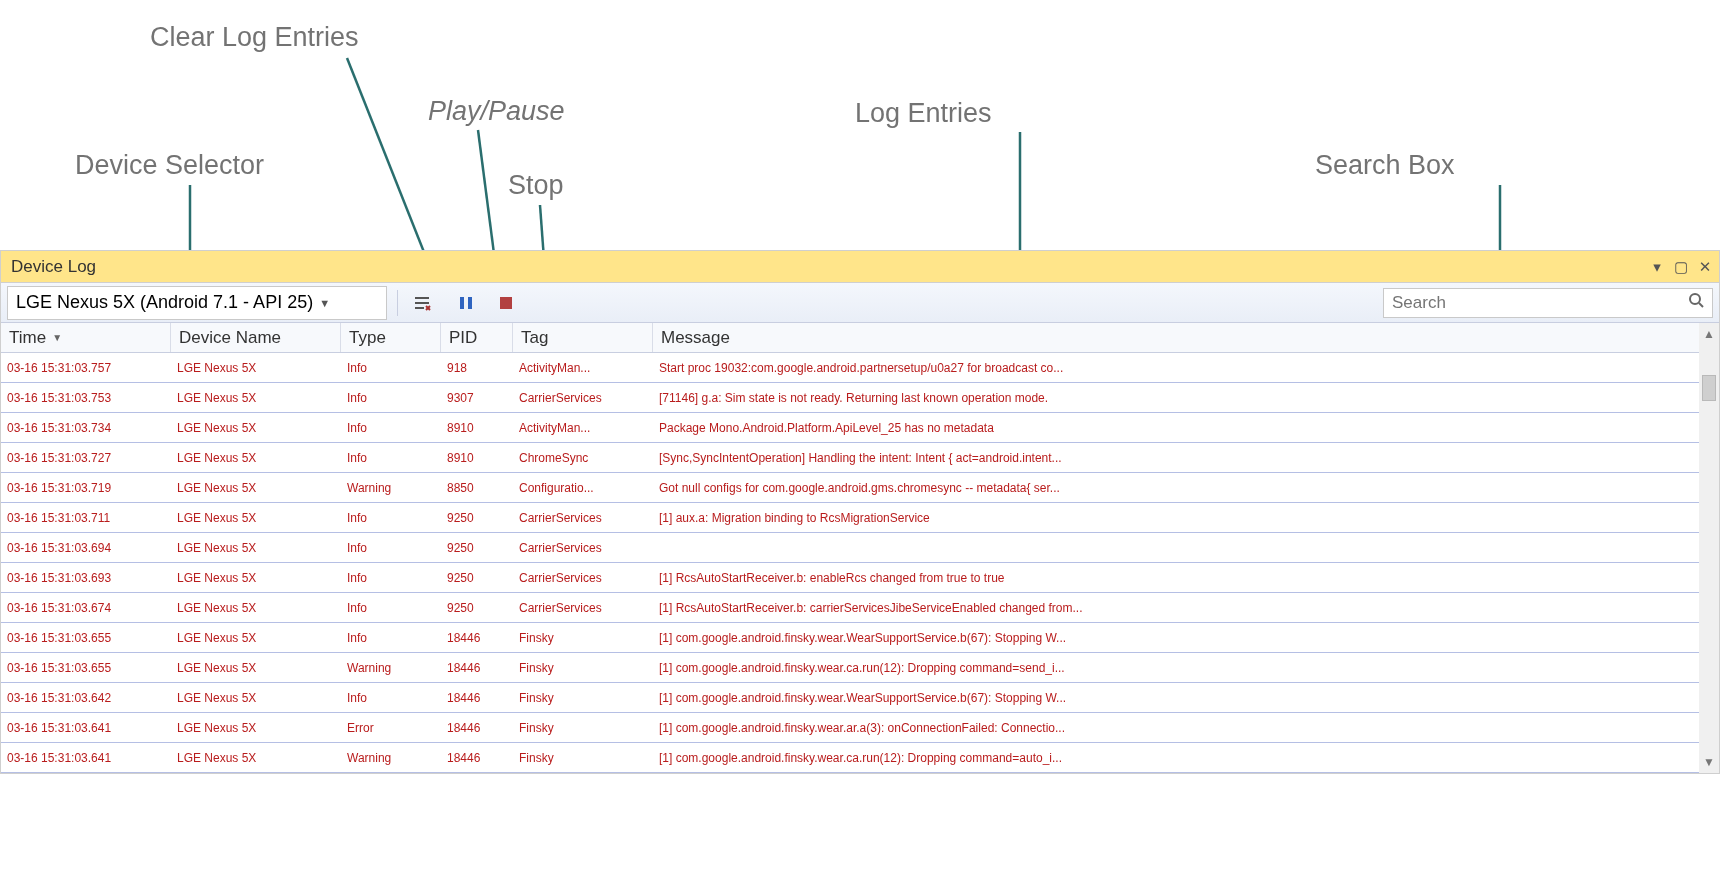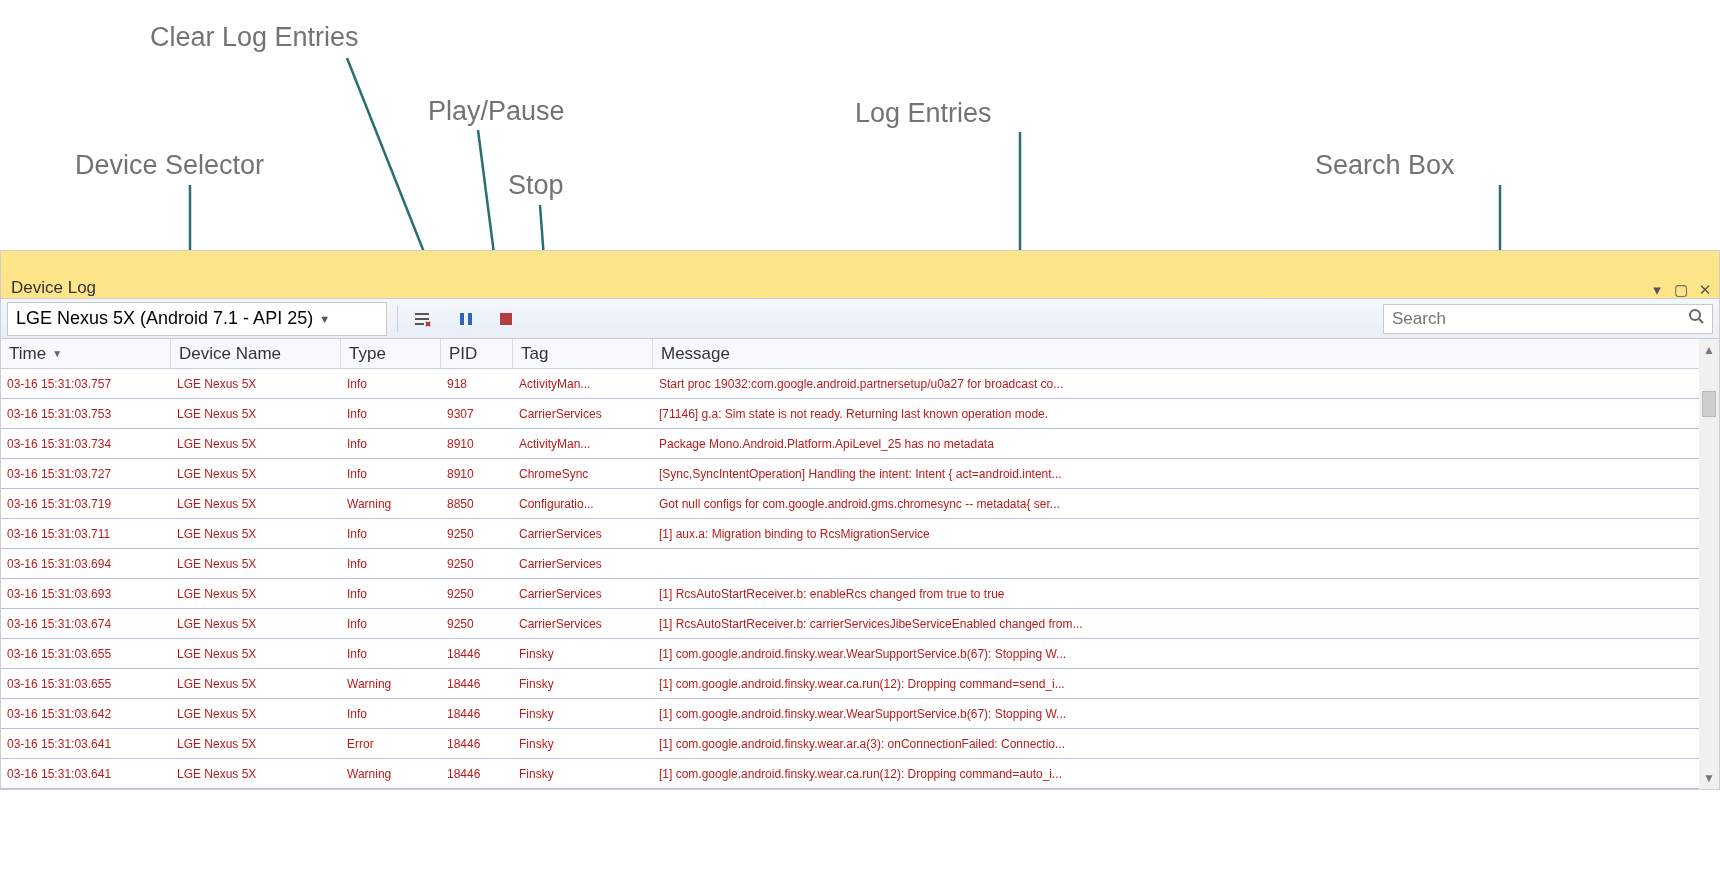--- a/index.html
+++ b/index.html
@@ -7,21 +7,21 @@
 
   
   .annotations { position: relative; width: 1720px; height: 250px; }
   .anno-label { position: absolute; color: #737373; font-size: 27px; white-space: nowrap; }
   .anno-line { position: absolute; stroke: #2a6e6e; stroke-width: 2.5; fill: none; }
   .anno-svg { position: absolute; left:0; top:0; width:1720px; height:320px; pointer-events:none; }
 
   
   .panel { width: 1720px; border: 1px solid #cfcfcf; margin-top: 0; position: relative; }
   .titlebar {
-    height: 48px; background: #ffe58a; display:flex; align-items:flex-end; justify-content:space-between;
+    height: 32px; background: #ffe58a; display:flex; align-items:center; justify-content:space-between;
     padding: 0 6px; border-bottom:1px solid #cfcfcf; font-size:17px; color:#333;
   }
   .titlebar-left { padding-left: 4px; }
   .titlebar-right { display:flex; align-items:center; gap:8px; }
   .titlebar-right svg, .titlebar-right .glyph { width:16px; height:16px; }
   .titlebar-right .glyph { font-size:15px; line-height:16px; color:#555; display:inline-block; text-align:center; cursor:pointer; }
 
   
   .toolbar {
     height: 40px; background: linear-gradient(#f4f7fc, #e9eef7);
@@ -75,21 +75,21 @@
   .scroll-thumb { position:absolute; top:30px; left:3px; width:14px; height:26px; background:#cfcfcf; border:1px solid #b9b9b9; }
   .ico-pause rect { fill:#2f64c0; }
   .ico-stop rect { fill:#b24040; }
 </style>
 </head>
 <body>
 
 <div class="annotations">
   <div class="anno-label" style="left:75px; top:150px;">Device Selector</div>
   <div class="anno-label" style="left:150px; top:22px;">Clear Log Entries</div>
-  <div class="anno-label" style="left:428px; top:96px;">Play/Pause</div>
+  <div class="anno-label" style="left:428px; top:96px;font-style:italic;">Play/Pause</div>
   <div class="anno-label" style="left:508px; top:170px;">Stop</div>
   <div class="anno-label" style="left:855px; top:98px;">Log Entries</div>
   <div class="anno-label" style="left:1315px; top:150px;">Search Box</div>
 
   <svg class="anno-svg">
     <line class="anno-line" x1="190" y1="185" x2="190" y2="300"></line>
     <line class="anno-line" x1="347" y1="58" x2="443" y2="300"></line>
     <line class="anno-line" x1="478" y1="130" x2="500" y2="300"></line>
     <line class="anno-line" x1="540" y1="205" x2="547" y2="300"></line>
     <line class="anno-line" x1="1020" y1="132" x2="1020" y2="500"></line>

